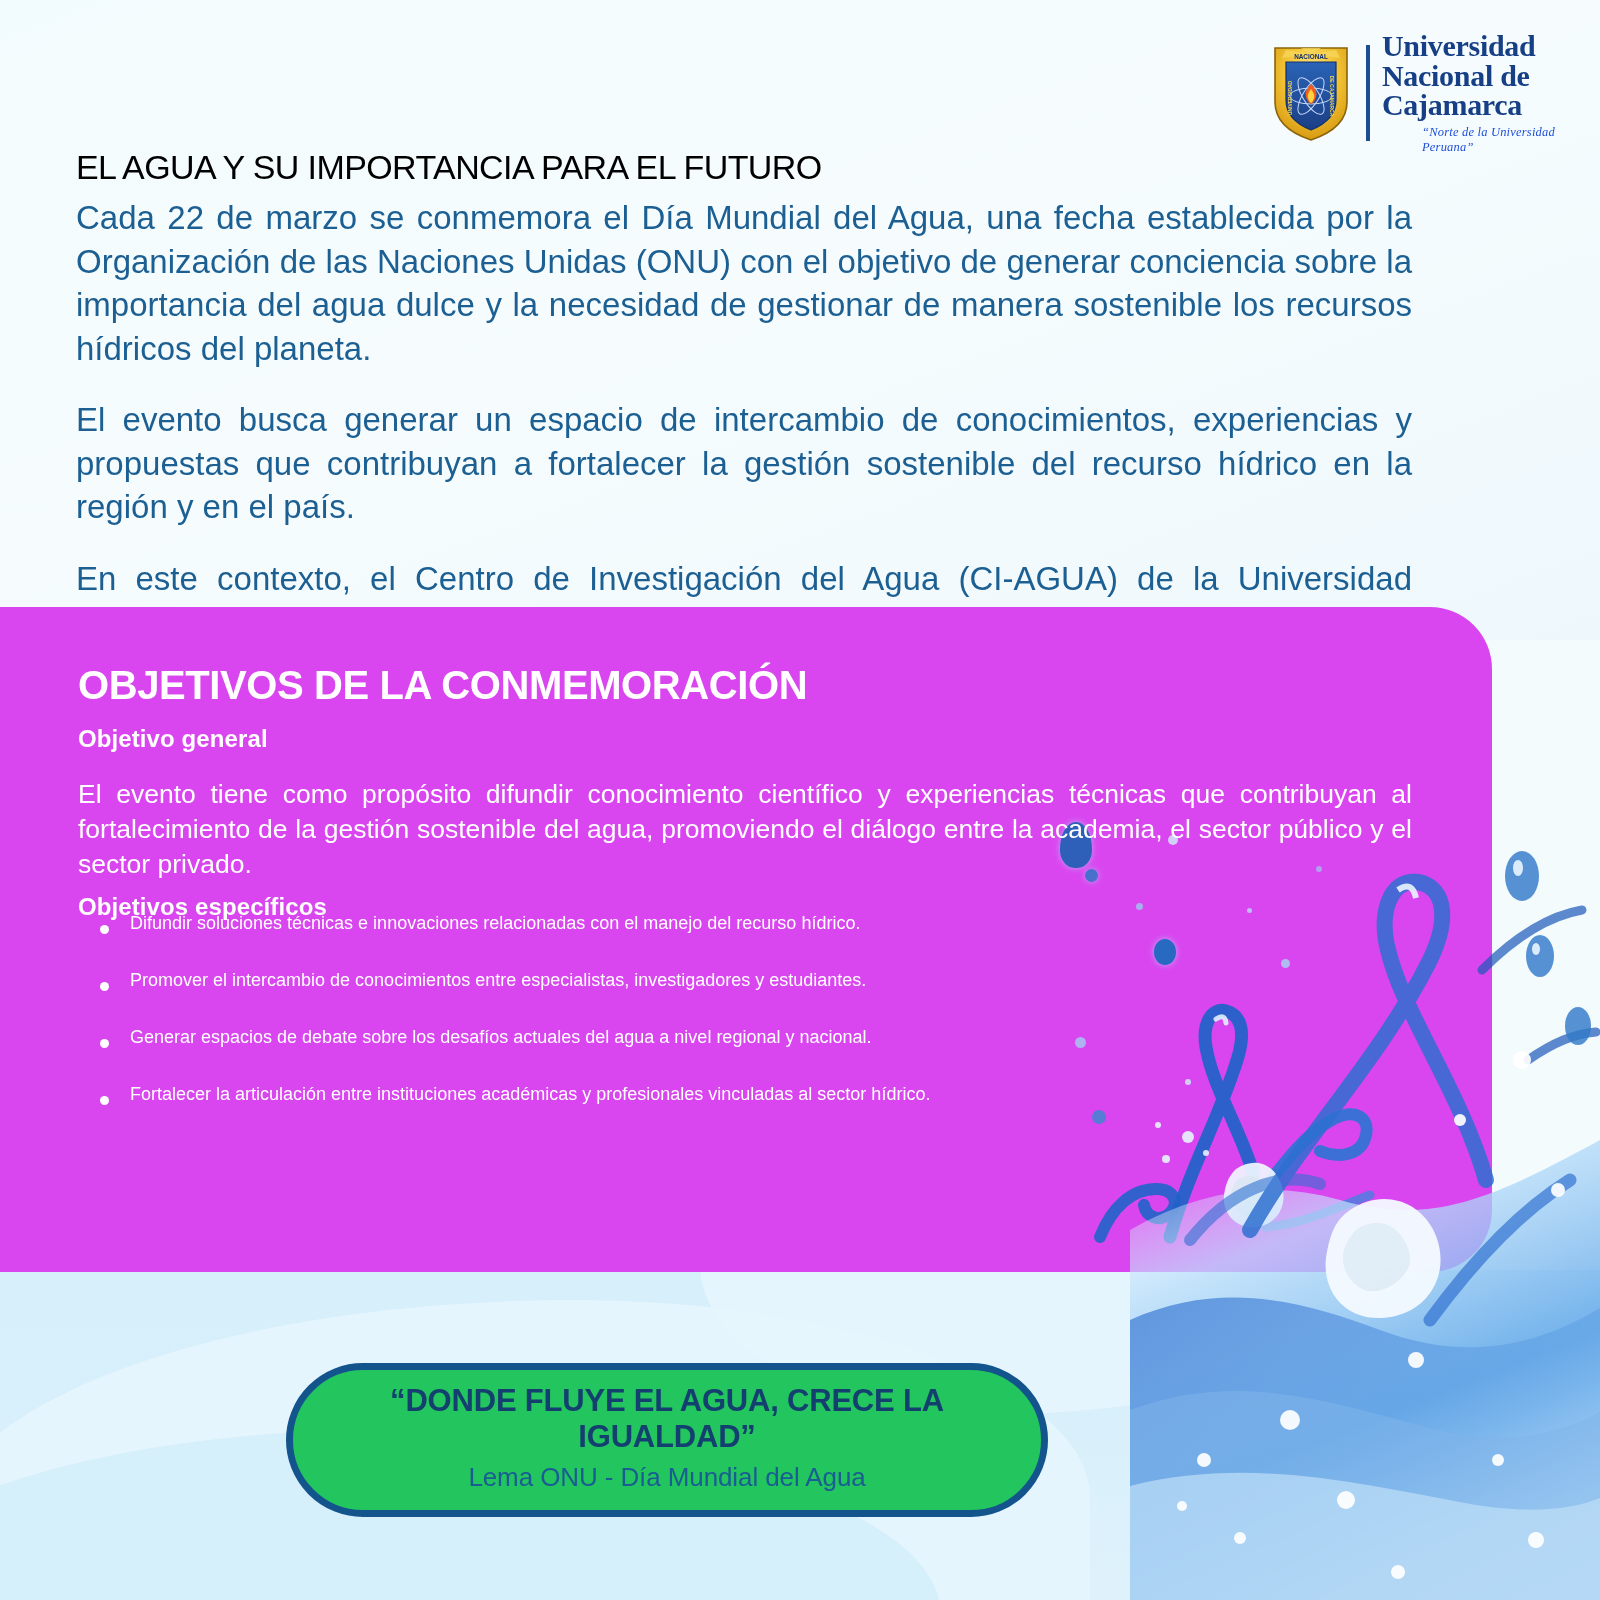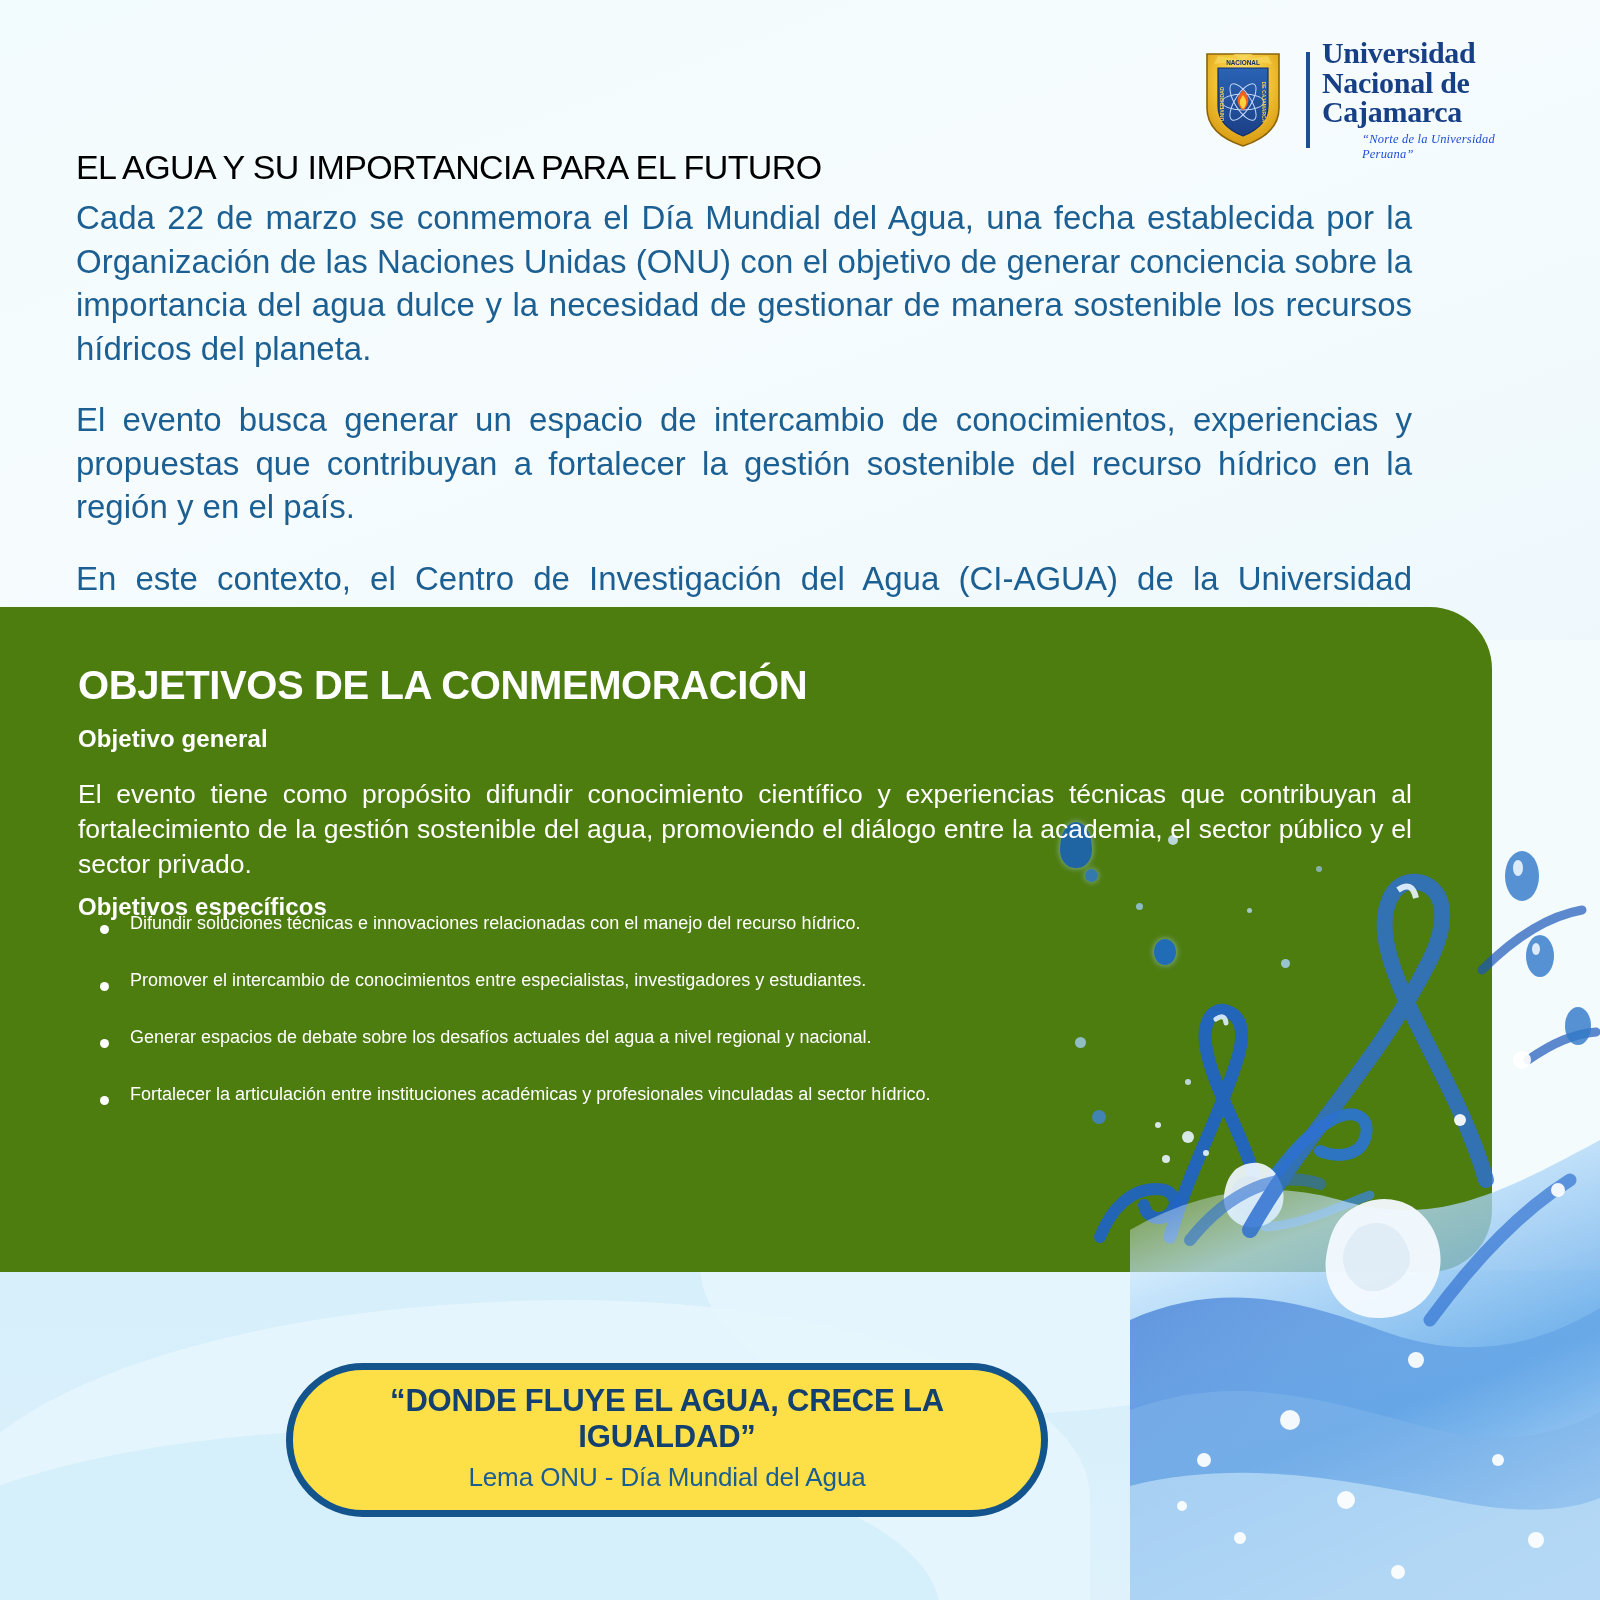--- a/index.html
+++ b/index.html
@@ -44,22 +44,22 @@
     position:absolute;right:0;top:760px;width:470px;height:840px;
     pointer-events:none;
   }
   .splash svg{display:block;width:100%;height:100%;}
 
   .drop{position:absolute;border-radius:50%;background:#7fb9e8;}
   .drop.glow{box-shadow:0 0 6px rgba(180,220,255,.7);}
 
   
   .logo{
-    position:absolute;left:1204px;top:38px;width:300px;height:110px;
-    display:flex;align-items:flex-end;gap:24px;
+    position:absolute;left:1272px;top:38px;width:300px;height:110px;
+    display:flex;align-items:center;gap:16px;
   }
   .crest{
     position:relative;width:78px;height:98px;flex:0 0 78px;
   }
   .logo-text{
     display:flex;flex-direction:column;justify-content:center;
     border-left:4px solid #1b4f91;padding-left:12px;height:96px;
   }
   .logo-line{
     font-family:"Liberation Serif","DejaVu Serif",serif;
@@ -82,21 +82,21 @@
     position:absolute;left:76px;top:196px;width:1336px;
     color:#1c5f92;font-size:33px;line-height:1.32;
     text-align:justify;
   }
   .article p{margin:0 0 28px 0;}
   .article p:last-child{margin-bottom:0;}
 
   
   .panel{
     position:absolute;left:0;top:607px;width:1492px;height:665px;
-    background:#4d7c0f;
+    background:#d946ef;
     border-radius:0 62px 62px 0;
     overflow:hidden;
   }
   .panel-inner{position:relative;width:100%;height:100%;}
   .panel-title{
     position:absolute;left:78px;top:23px;
     font-size:40px;font-weight:700;color:#ffffff;letter-spacing:-.4px;
   }
   .sub-head{
     position:absolute;left:78px;
@@ -118,21 +118,21 @@
   }
   .bullets li:last-child{margin-bottom:0;}
   .bullets li::before{
     content:"";position:absolute;left:22px;top:13px;
     width:9px;height:9px;border-radius:50%;background:#ffffff;
   }
 
   
   .quote-box{
     position:absolute;left:286px;top:1363px;width:762px;height:154px;
-    background:#fde047;border:7px solid #14548c;border-radius:80px;
+    background:#22c55e;border:7px solid #14548c;border-radius:80px;
     box-sizing:border-box;
     display:flex;flex-direction:column;align-items:center;justify-content:center;
     padding:6px 46px 10px;
   }
   .quote-main{
     color:#13406f;font-size:31px;font-weight:700;text-align:center;
     line-height:1.16;letter-spacing:-.2px;
   }
   .quote-sub{
     color:#1a5d93;font-size:26px;margin-top:8px;

